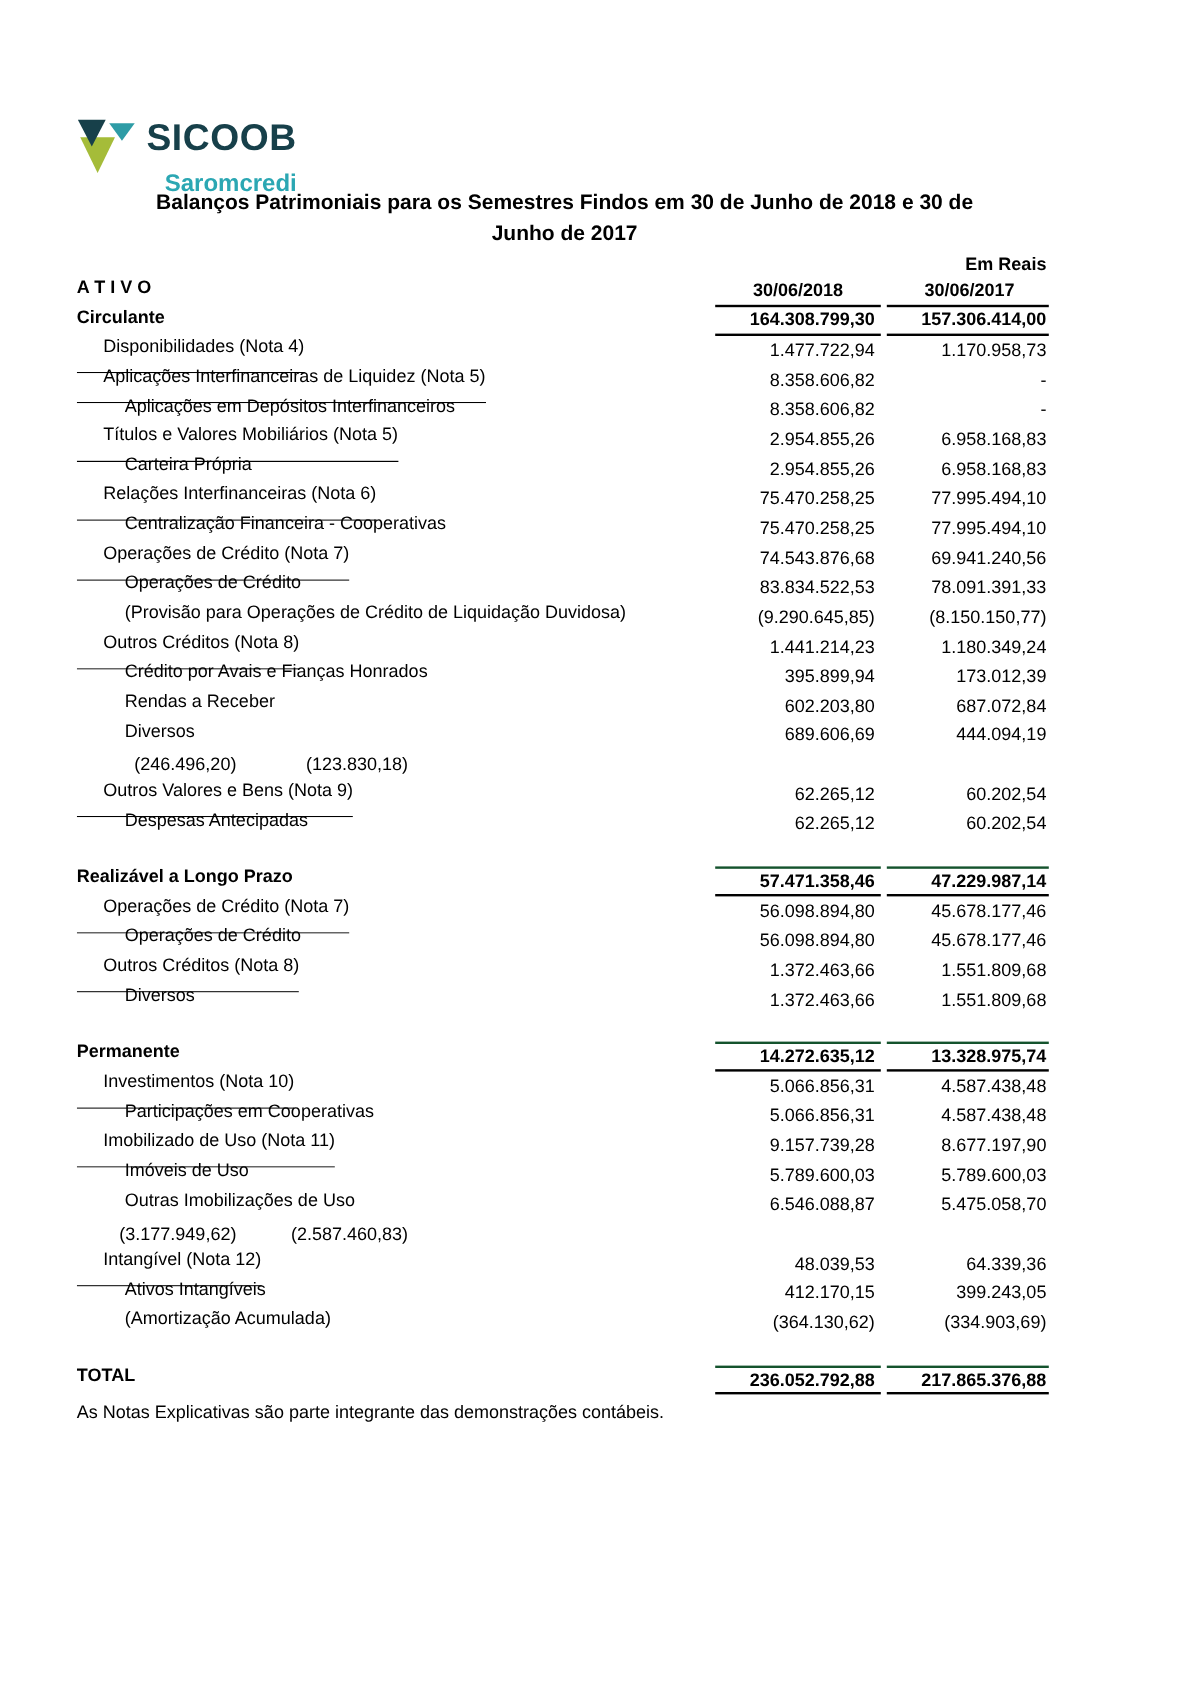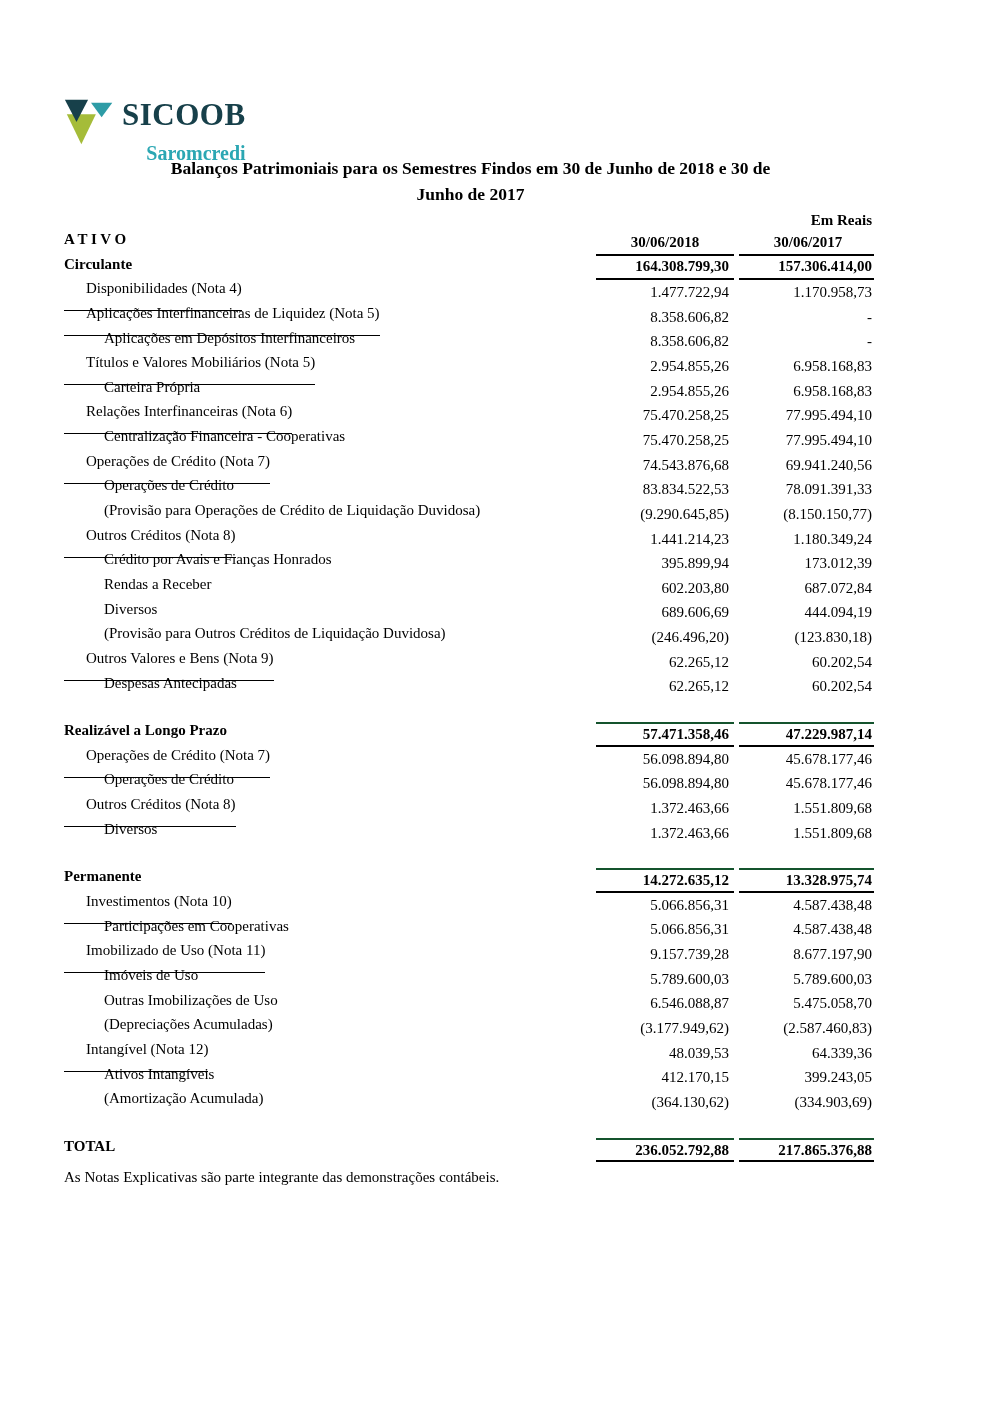--- a/index.html
+++ b/index.html
@@ -1,18 +1,18 @@
 <!DOCTYPE html>
 <html lang="pt-BR"><head>
 <meta charset="utf-8">
 <style>
   html,body{margin:0;padding:0;background:#ffffff;}
   body{font-family:"Liberation Sans","DejaVu Sans",sans-serif;color:#000;}
   .page{position:relative;width:874px;height:1414px;background:#fff;overflow:hidden;
-        padding-top:95px;box-sizing:border-box;font-family:Liberation Serif, serif;}
+        padding-top:95px;box-sizing:border-box;}
   .content{margin-left:64px;width:813px;}
 
   
   .logo{display:flex;align-items:flex-start;margin-left:-2px;height:57px;}
   .logo-icon{width:58px;height:56px;flex:0 0 auto;}
   .logo-text{display:flex;flex-direction:column;align-items:flex-end;margin-top:4px;margin-left:2px;}
   .brand-name{font-size:31px;font-weight:bold;letter-spacing:0.5px;line-height:31px;}
   .brand-subname{font-size:20px;font-weight:bold;line-height:17px;margin-top:15px;}
 
   
@@ -141,21 +141,20 @@
             <span class="label"><span class="label-text">Rendas a Receber</span></span>
             <span class="val v1">602.203,80</span>
             <span class="val v2">687.072,84</span>
           </div>
           <div class="row item">
             <span class="label"><span class="label-text">Diversos</span></span>
             <span class="val v1">689.606,69</span>
             <span class="val v2">444.094,19</span>
           </div>
           <div class="row item">
-            <span class="label"><span class="label-text">(Provisão para Outros Créditos de Liquidação Duvidosa)</span></span>
             <span class="val v1">(246.496,20)</span>
             <span class="val v2">(123.830,18)</span>
           </div>
           <div class="row group">
             <span class="label"><span class="label-text">Outros Valores e Bens (Nota 9)</span></span>
             <span class="val v1">62.265,12</span>
             <span class="val v2">60.202,54</span>
           </div>
           <div class="row item">
             <span class="label"><span class="label-text">Despesas Antecipadas</span></span>
@@ -213,21 +212,20 @@
             <span class="label"><span class="label-text">Imóveis de Uso</span></span>
             <span class="val v1">5.789.600,03</span>
             <span class="val v2">5.789.600,03</span>
           </div>
           <div class="row item">
             <span class="label"><span class="label-text">Outras Imobilizações de Uso</span></span>
             <span class="val v1">6.546.088,87</span>
             <span class="val v2">5.475.058,70</span>
           </div>
           <div class="row item">
-            <span class="label"><span class="label-text">(Depreciações Acumuladas)</span></span>
             <span class="val v1">(3.177.949,62)</span>
             <span class="val v2">(2.587.460,83)</span>
           </div>
           <div class="row group">
             <span class="label"><span class="label-text">Intangível (Nota 12)</span></span>
             <span class="val v1">48.039,53</span>
             <span class="val v2">64.339,36</span>
           </div>
           <div class="row item">
             <span class="label"><span class="label-text">Ativos Intangíveis</span></span>

